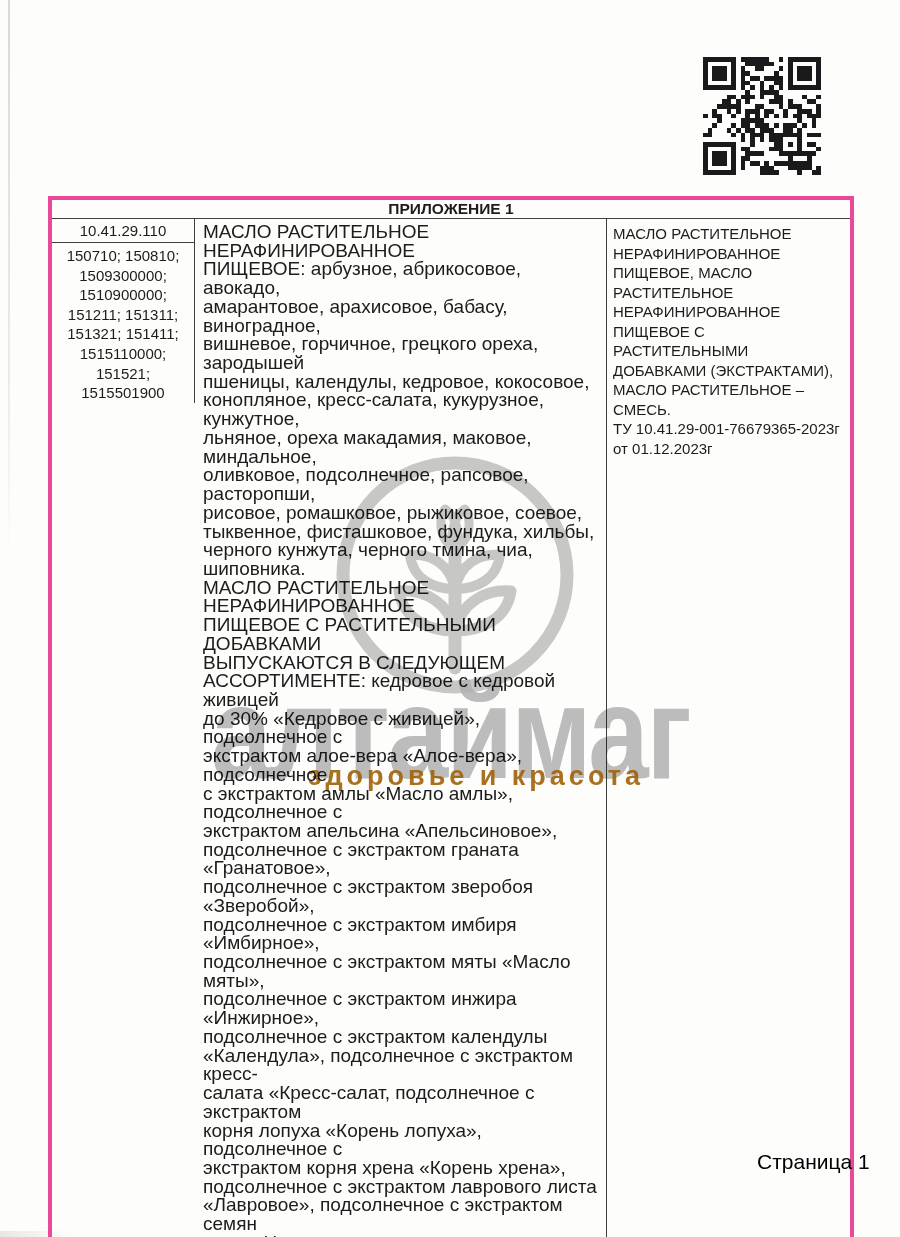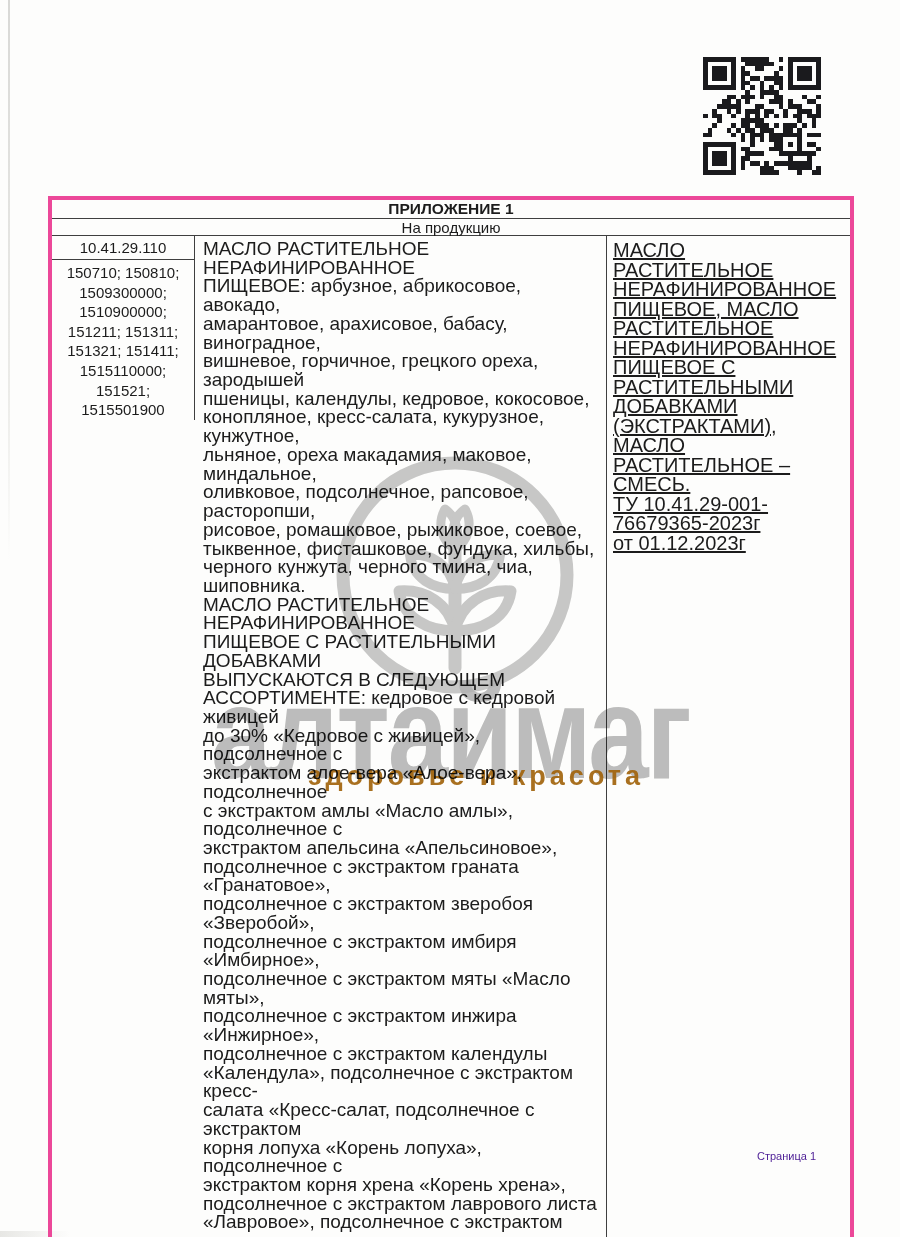--- a/index.html
+++ b/index.html
@@ -39,34 +39,34 @@
   .c3{flex:1 1 auto;box-sizing:border-box;}
   .row-colheads .cell{font-weight:bold;font-size:15.3px;line-height:17.6px;}
   .head-c1{display:flex;flex-direction:column;}
   .head-c1 .sub{flex:1;display:flex;align-items:center;padding-left:7px;}
   .head-c1 .sub:first-child{border-bottom:1.6px solid #3f3f3f;}
   .head-center{display:flex;align-items:center;justify-content:center;text-align:center;white-space:pre-line;}
   .body-c1{display:flex;flex-direction:column;font-size:15px;}
   .okpd-row{height:23px;border-bottom:1.6px solid #3f3f3f;display:flex;align-items:center;justify-content:center;flex:0 0 auto;}
   .tnved-block{white-space:pre-line;text-align:center;line-height:19.6px;padding-top:3px;}
   .body-c2{white-space:pre-line;font-size:19px;line-height:18.72px;padding:4px 6px 0 8px;}
-  .body-c3{white-space:pre-line;font-size:20px;line-height:19.5px;padding:5px 4px 0 6px;text-decoration:underline;}
+  .body-c3{white-space:pre-line;font-size:15px;line-height:19.5px;padding:5px 4px 0 6px;}
   
   .watermark{position:absolute;left:0;top:0;width:900px;height:916px;pointer-events:none;mix-blend-mode:multiply;}
   .wm-logo{position:absolute;left:333px;top:453px;width:244px;height:244px;opacity:.8;}
   .wm-brand{
     position:absolute;left:211px;top:674px;font-size:112px;line-height:100px;
     font-weight:bold;color:#b3b3b3;letter-spacing:-2px;opacity:.85;
     transform:scale(.97,1.18);transform-origin:left top;white-space:nowrap;
   }
   .wm-tagline{
     position:absolute;left:308px;top:761px;font-size:27px;font-weight:bold;
     color:#a16207;letter-spacing:4px;opacity:.9;white-space:nowrap;
   }
-  .page-number{position:absolute;left:757px;top:1150px;font-size:11px;color:#4c1d95;}
+  .page-number{position:absolute;left:757px;top:1150px;font-size:21px;color:#000000;}
 </style>
 </head>
 <body>
 
 <div class="scan-edge-left"></div>
 <div class="scan-edge-bottom"></div>
 
 <svg class="qr" id="qr-svg" viewBox="0 0 25 25" shape-rendering="crispEdges">
     <rect x="0" y="0" width="1" height="1" fill="#1a1a1d"></rect>
     <rect x="1" y="0" width="1" height="1" fill="#1a1a1d"></rect>
@@ -385,23 +385,20 @@
     <rect x="24" y="24" width="1" height="1" fill="#1a1a1d"></rect>
   </svg>
 
 <div class="doc-table">
 
   <div class="t-row row-appendix">
     <span>ПРИЛОЖЕНИЕ 1</span>
   </div>
 
 
-  <div class="t-row row-product">
-    <span>На продукцию</span>
-  </div>
 
 
   <div class="t-row row-body">
     <div class="c1 body-c1">
       <div class="okpd-row">10.41.29.110</div>
       <div class="tnved-block">150710; 150810;
 1509300000;
 1510900000;
 151211; 151311;
 151321; 151411;

